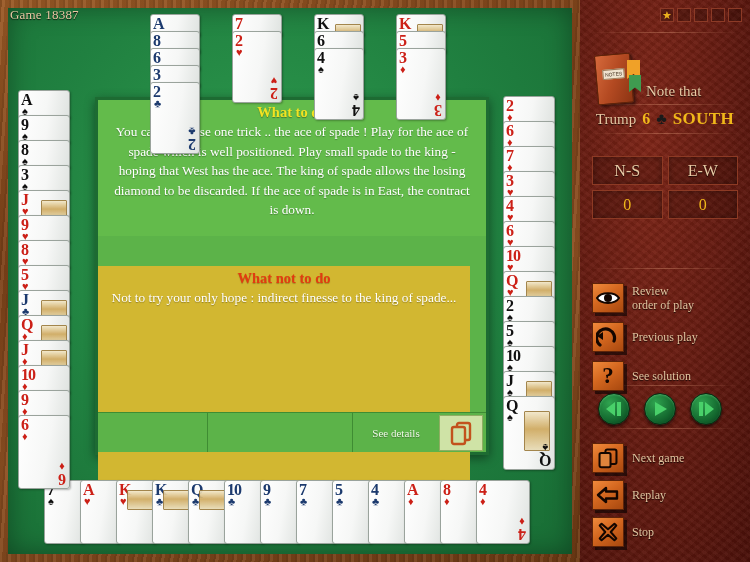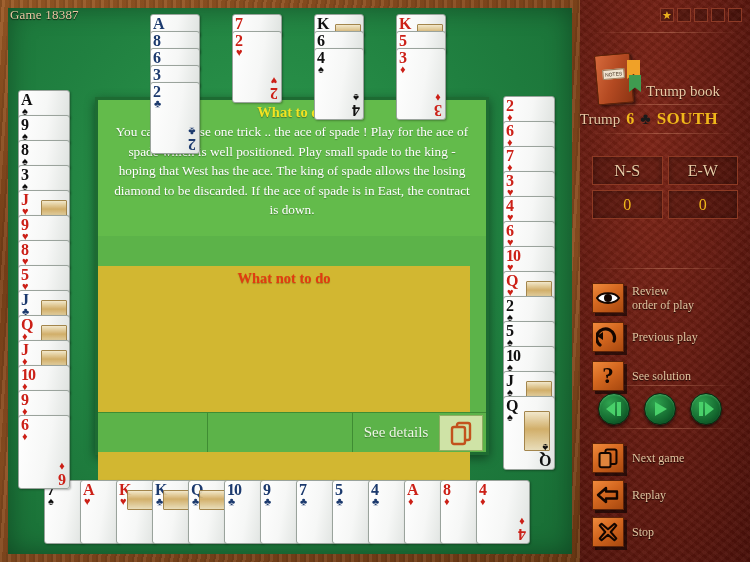--- a/index.html
+++ b/index.html
@@ -75,21 +75,21 @@
   }
   .nb-bm2 {
     position: absolute; left: 33px; top: 21px; width: 12px; height: 17px;
     background: #3f9b50; clip-path: polygon(0 0, 100% 0, 100% 100%, 50% 74%, 0 100%);
   }
   .notebook-label {
     position: absolute; left: 646px; top: 83px;
     color: #e9c9a4; font-size: 15px; text-shadow: 0 1px 1px rgba(0,0,0,.8);
   }
   .trump-row {
-    position: absolute; left: 564px; top: 109px; width: 170px;
+    position: absolute; left: 580px; top: 109px; width: 170px;
     display: flex; align-items: baseline; justify-content: center; gap: 6px;
   }
   .trump-word { color: #e9c9a4; font-size: 15px; text-shadow: 0 1px 1px rgba(0,0,0,.8); }
   .trump-level { color: #f0b81a; font-size: 16px; font-weight: bold; }
   .trump-suit { color: #1a1a1a; font-size: 16px; }
   .trump-decl { color: #f0b81a; font-size: 17px; font-weight: bold; letter-spacing: .4px; }
 
   
   .score-grid {
     position: absolute; left: 592px; top: 156px; width: 146px;
@@ -199,21 +199,21 @@
     text-shadow: 0 1px 1px rgba(0,0,0,.3);
   }
   .dlg-footer {
     position: absolute; left: 0; bottom: 0; width: 100%; height: 40px;
     background: #5cb349; border-top: 1px solid #3f8c33;
     display: flex; align-items: center;
   }
   .ftr-cell { height: 100%; border-right: 1px solid #3f8c33; }
   .ftr-see {
     flex: 1; display: flex; align-items: center; justify-content: center;
-    color: #eef7e6; font-size: 15px; text-shadow: 0 1px 1px rgba(0,0,0,.35);
+    color: #eef7e6; font-size: 11px; text-shadow: 0 1px 1px rgba(0,0,0,.35);
   }
   .ftr-btn {
     width: 44px; height: 36px; margin-right: 3px;
     background: #cfe3a6; border: 1px solid #8fae63;
     display: flex; align-items: center; justify-content: center;
   }
 </style>
 </head>
 <body>
 
@@ -475,20 +475,21 @@
       </div>
     </div>
 
   <div class="dialog">
     <div class="sec-good">
       <h3>What to do</h3>
       <p>You can only lose one trick .. the ace of spade ! Play for the ace of spade which is well positioned. Play small spade to the king - hoping that West has the ace. The king of spade allows the losing diamond to be discarded.  If the ace of spade is in East, the contract is down.</p>
     </div>
     <div class="sec-bad">
       <h3>What not to do</h3>
+      <p>Not to try your only hope : indirect finesse to the king of spade...</p>
     </div>
     <div class="dlg-footer">
       <div class="ftr-cell" style="width:110px"></div>
       <div class="ftr-cell" style="width:145px"></div>
       <div class="ftr-see">See details</div>
       <div class="ftr-btn">
         <svg width="26" height="26" viewBox="0 0 26 26">
           <rect x="9" y="3" width="13" height="17" rx="2" fill="none" stroke="#c2521c" stroke-width="2.4"></rect>
           <rect x="4" y="7" width="13" height="17" rx="2" fill="#cfe3a6" stroke="#c2521c" stroke-width="2.4"></rect>
         </svg>
@@ -514,21 +515,21 @@
       <div class="star-box off"></div>
     </div>
 
   <div class="notebook-icon">
     <div class="nb-cover">
       <div class="nb-label">NOTES</div>
     </div>
     <div class="nb-bm1"></div>
     <div class="nb-bm2"></div>
   </div>
-  <div class="notebook-label">Trump book</div>
+  <div class="notebook-label">Note that</div>
 
   <div class="trump-row">
     <span class="trump-word">Trump</span>
     <span class="trump-level">6</span>
     <span class="trump-suit">♣</span>
     <span class="trump-decl">SOUTH</span>
   </div>
 
   <div class="score-grid">
     <div class="score-cell">

